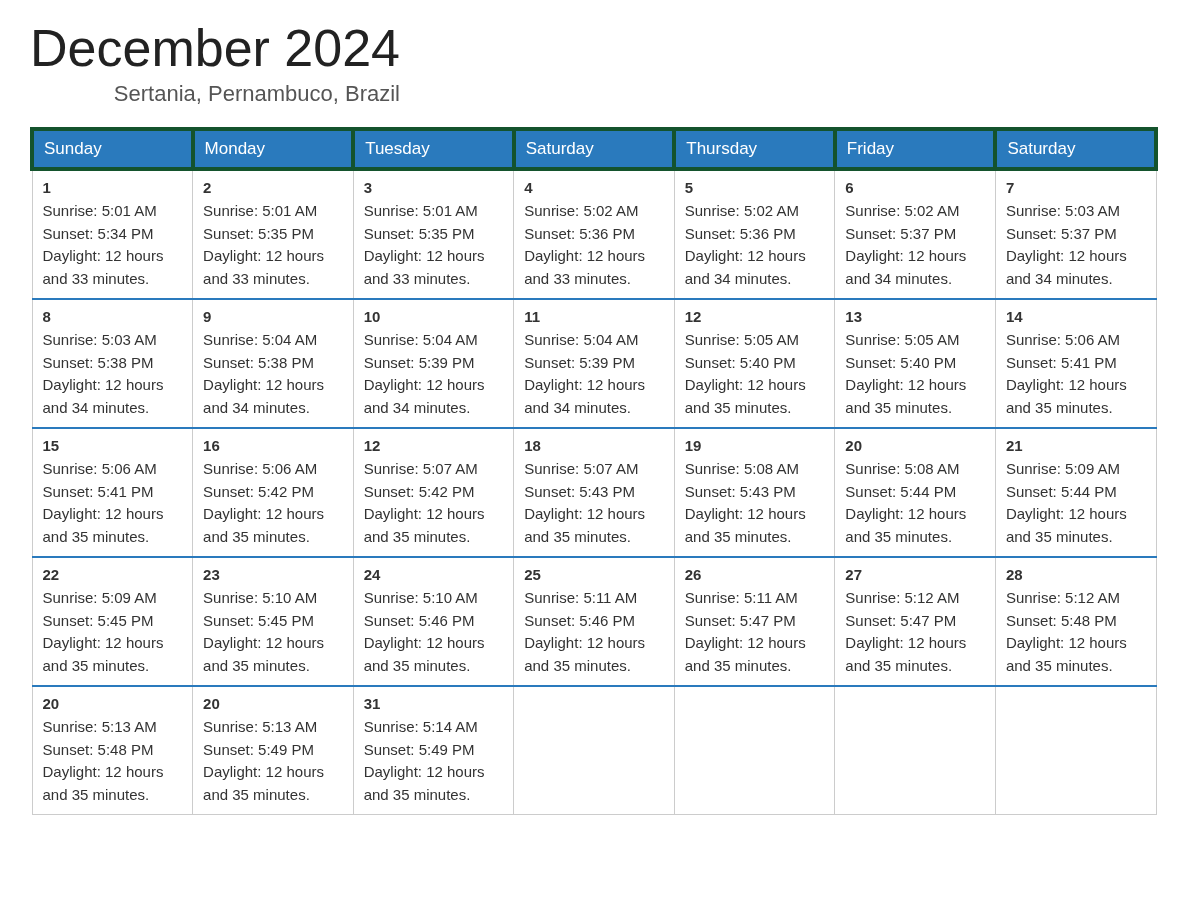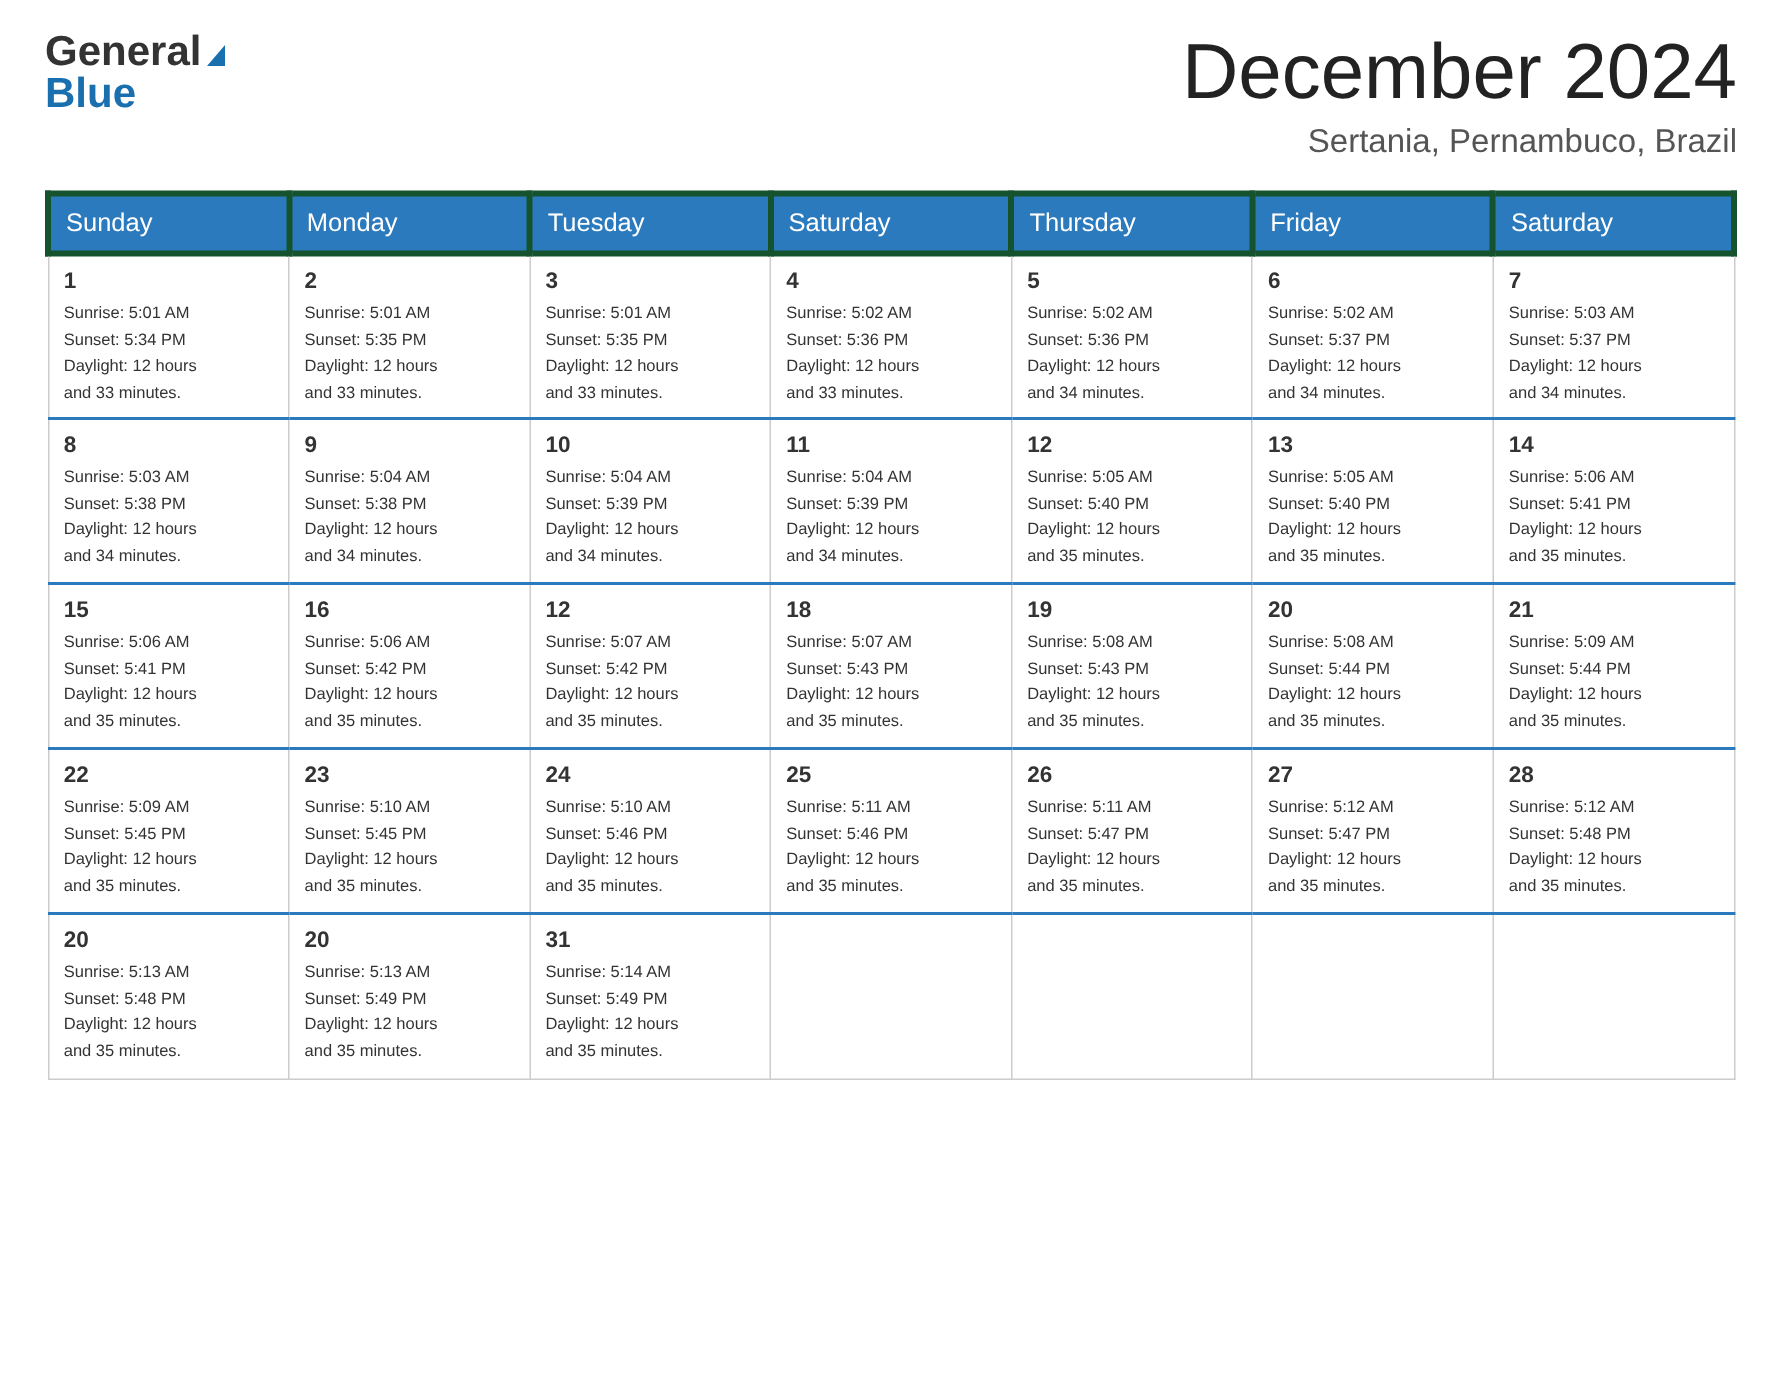--- a/index.html
+++ b/index.html
@@ -83,42 +83,36 @@
     tbody tr:first-child td {
       border-top: 2px solid #2a7abd;
     }
     tbody tr td .day-num {
       font-size: 15px;
       font-weight: bold;
       display: block;
       margin-bottom: 4px;
     }
     tbody tr td .day-info {
-      font-size: 11px;
+      font-size: 15px;
       line-height: 1.5;
       color: #333;
     }
     tbody tr td.empty {
       background: #fff;
     }
     
     tbody tr.week-row td {
       border-top: 2px solid #2a7abd;
     }
   </style>
 </head>
 <body>
 
 <div class="header-row">
-  <div class="logo">
-    <div>
-      <span class="logo-general">General</span><span class="logo-triangle"></span>
-    </div>
-    <span class="logo-blue">Blue</span>
-  </div>
   <div class="title-block">
     <div class="month-title">December 2024</div>
     <div class="location-title">Sertania, Pernambuco, Brazil</div>
   </div>
 </div>
 
 <table>
   <thead>
     <tr>
     <th>Sunday</th>

